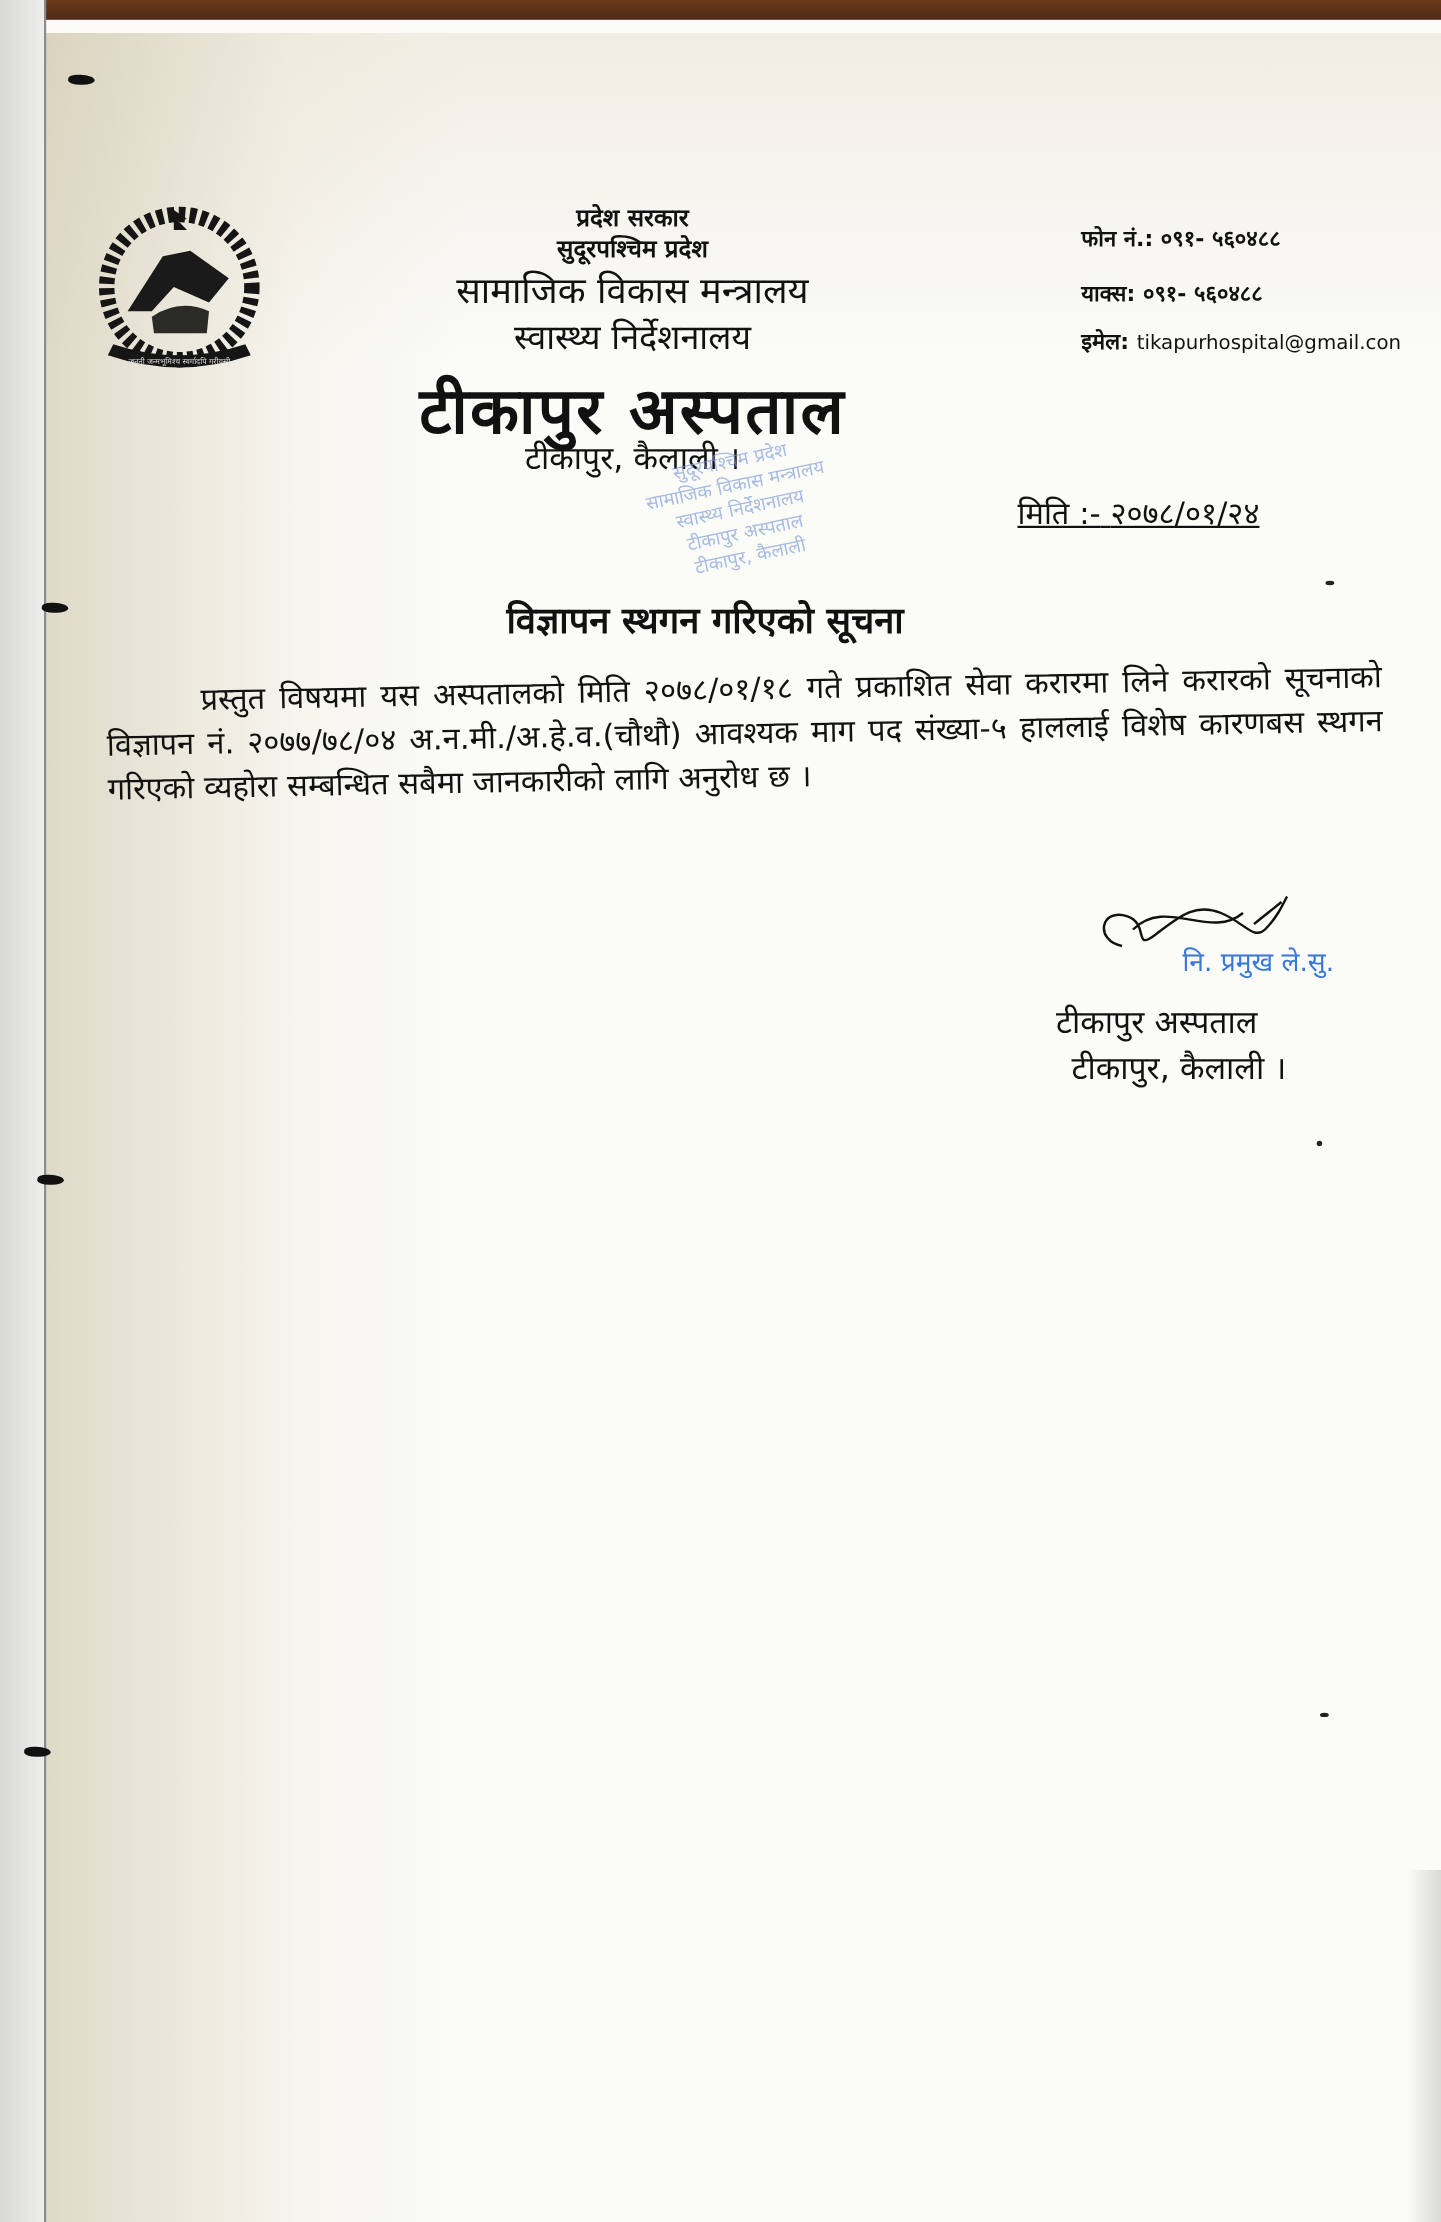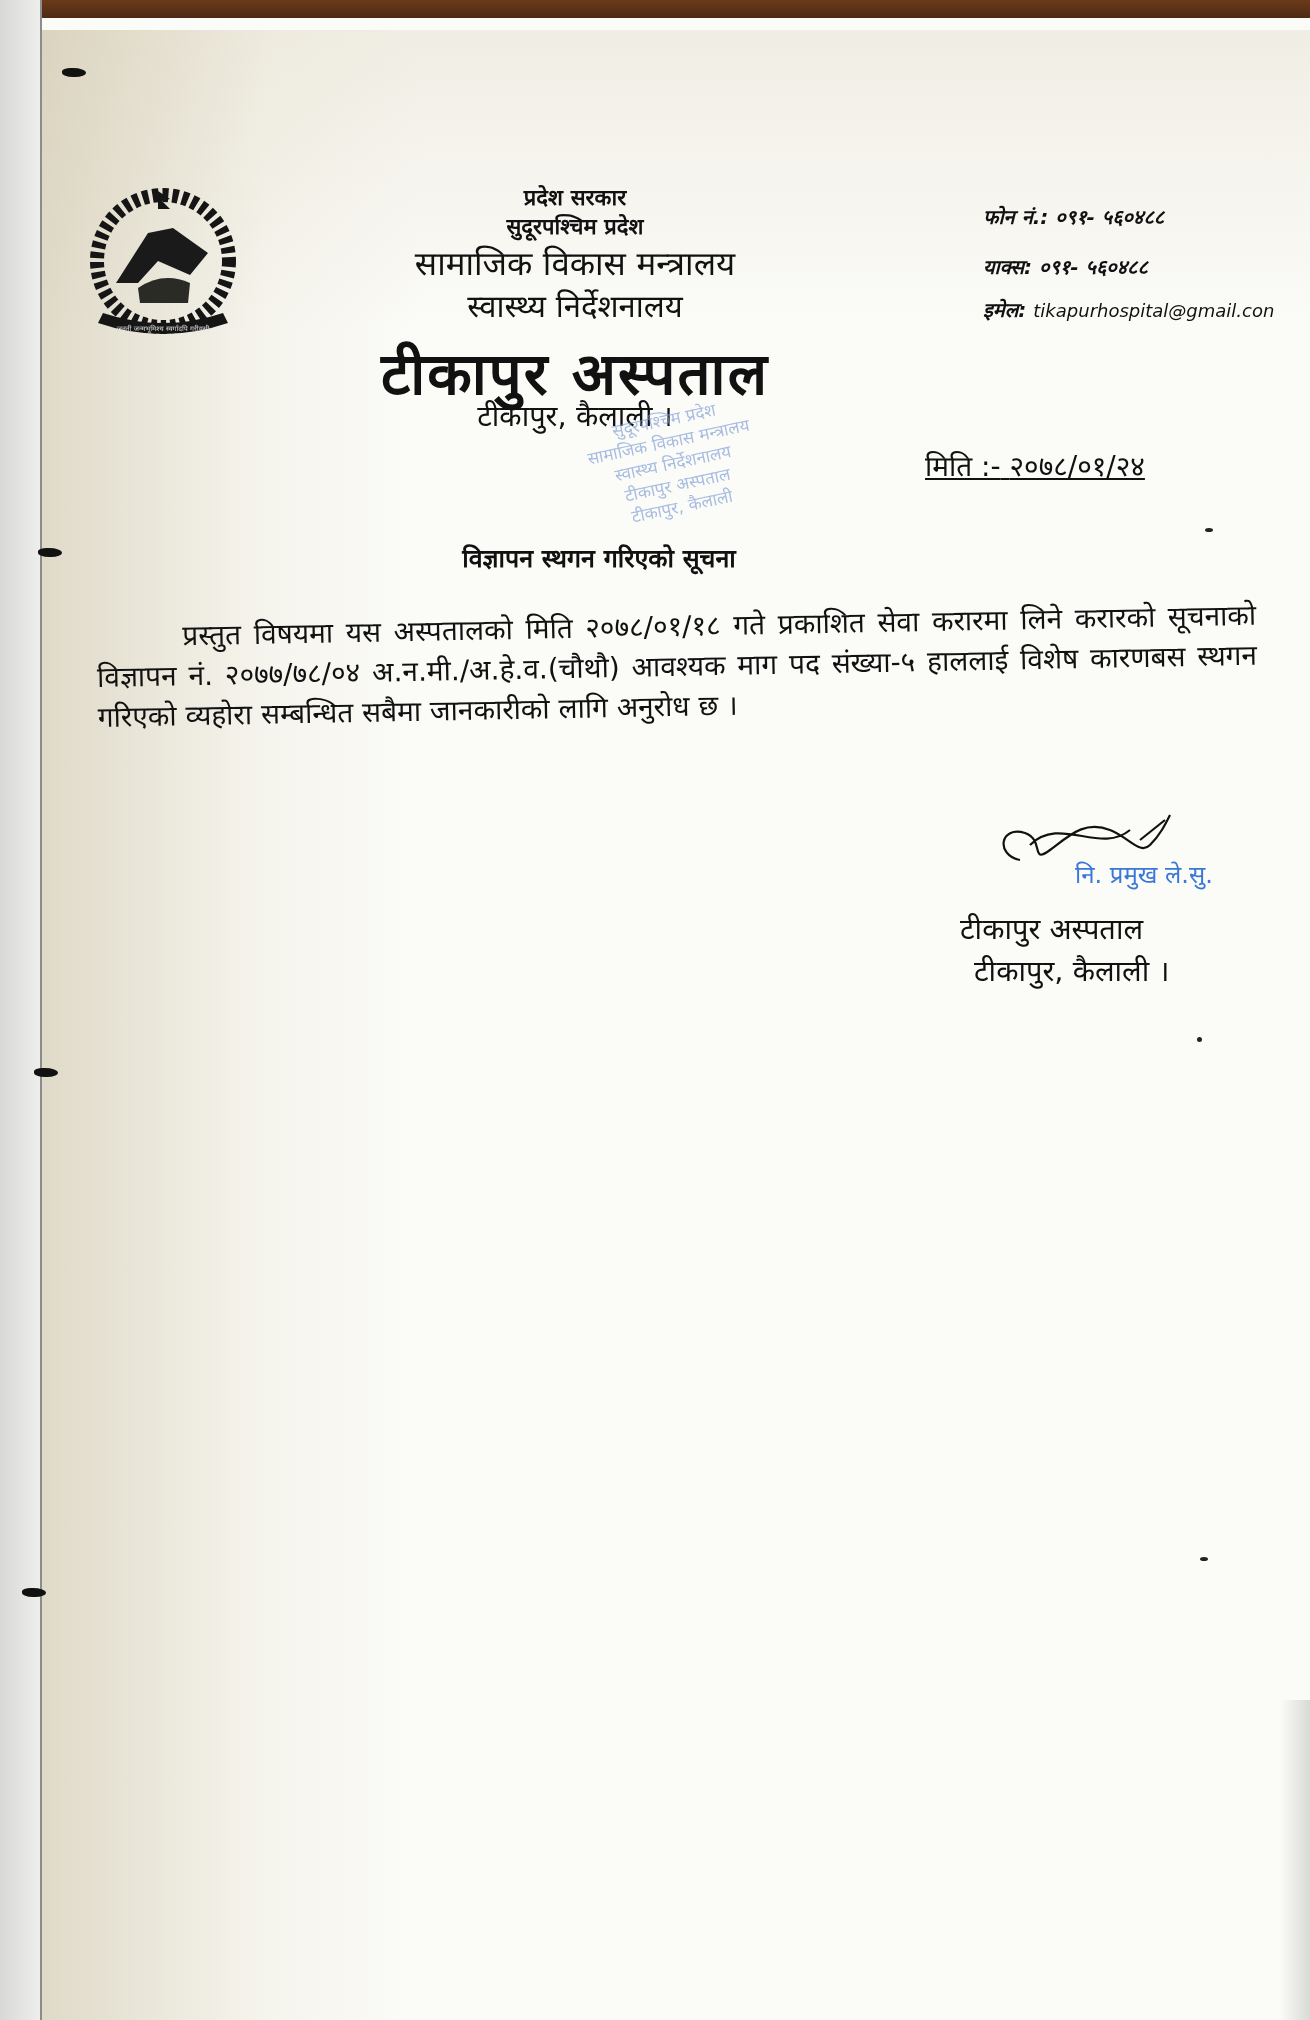--- a/index.html
+++ b/index.html
@@ -12,25 +12,25 @@
   .right-edge{position:absolute;right:0;top:1700px;width:30px;height:320px;background:linear-gradient(90deg,rgba(255,255,255,0),#d9d9d6);}
   .clip{position:absolute;width:24px;height:9px;background:#111;border-radius:40% 60% 50% 50%;}
   .emblem{position:absolute;left:78px;top:183px;width:170px;height:165px;text-align:right;}
   .hdr-line{position:absolute;left:0;width:1310px;text-align:center;white-space:nowrap;}
   .h1{top:181px;font-size:22px;font-weight:bold;left:-80px;}
   .h2{top:210px;font-size:22px;font-weight:bold;left:-80px;}
   .h3{top:240px;font-size:33px;left:-80px;}
   .h4{top:284px;font-size:31px;left:-80px;}
   .title{top:332px;font-size:58px;font-weight:bold;left:-80px;letter-spacing:2px;}
   .addr{top:395px;font-size:29px;left:-80px;}
-  .contact{position:absolute;left:983px;font-size:20px;font-weight:bold;white-space:nowrap;font-style:italic;}
+  .contact{position:absolute;left:983px;font-size:20px;font-weight:bold;white-space:nowrap;}
   .contact .email{font-weight:normal;font-size:18px;}
   .stamp{position:absolute;left:580px;top:408px;width:190px;height:130px;color:#7a9ad6;opacity:.65;font-size:17px;line-height:22px;transform:rotate(-12deg);text-align:center;}
   .date{position:absolute;left:925px;top:446px;font-size:28px;text-decoration:underline;}
-  .subject{position:absolute;left:0;width:1198px;text-align:center;top:540px;font-size:25px;font-weight:bold;}
+  .subject{position:absolute;left:0;width:1198px;text-align:center;top:540px;font-size:33px;font-weight:bold;padding-left:42px;}
   .body{position:absolute;left:96px;top:618px;width:1160px;font-size:28px;line-height:40px;text-align:justify;transform:rotate(-1.1deg);transform-origin:left top;}
   .body p{margin:0;text-indent:86px;}
   .sig{position:absolute;left:990px;top:805px;width:200px;height:70px;}
   .sig-stamp{position:absolute;left:1075px;top:857px;font-size:24px;color:#3a78d8;font-weight:normal;}
   .signer{position:absolute;left:960px;top:908px;font-size:29px;line-height:42px;white-space:nowrap;}
   .signer div:nth-child(2){padding-left:14px;}
   .dot{position:absolute;width:5px;height:5px;background:#222;border-radius:50%;}
 </style>
 </head>
 <body>

